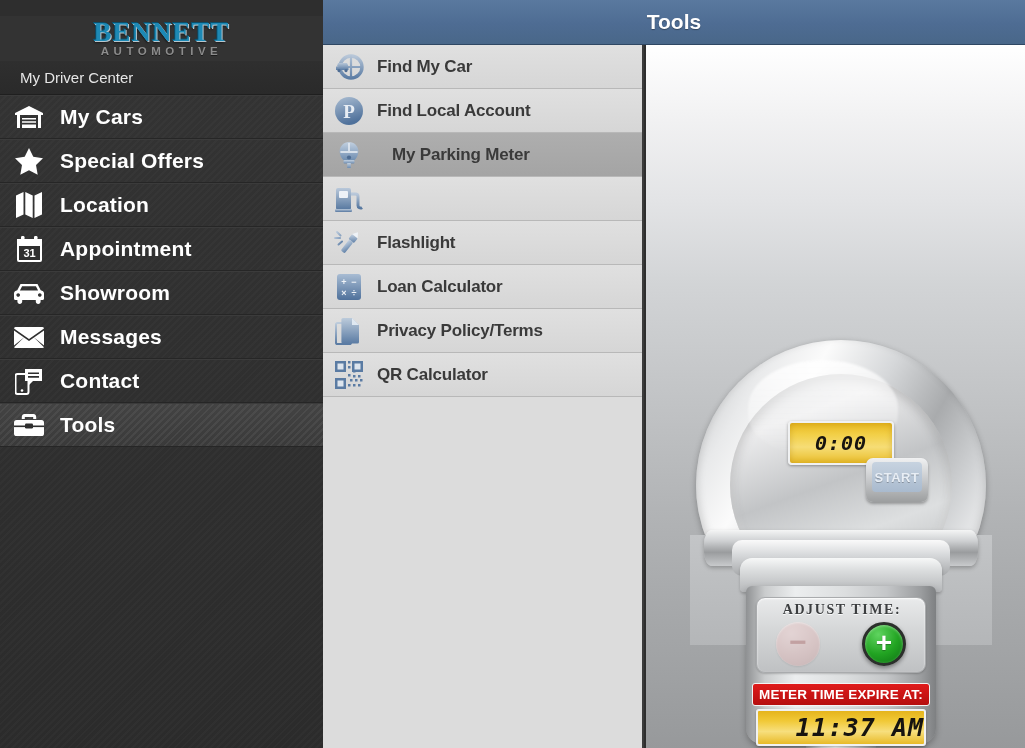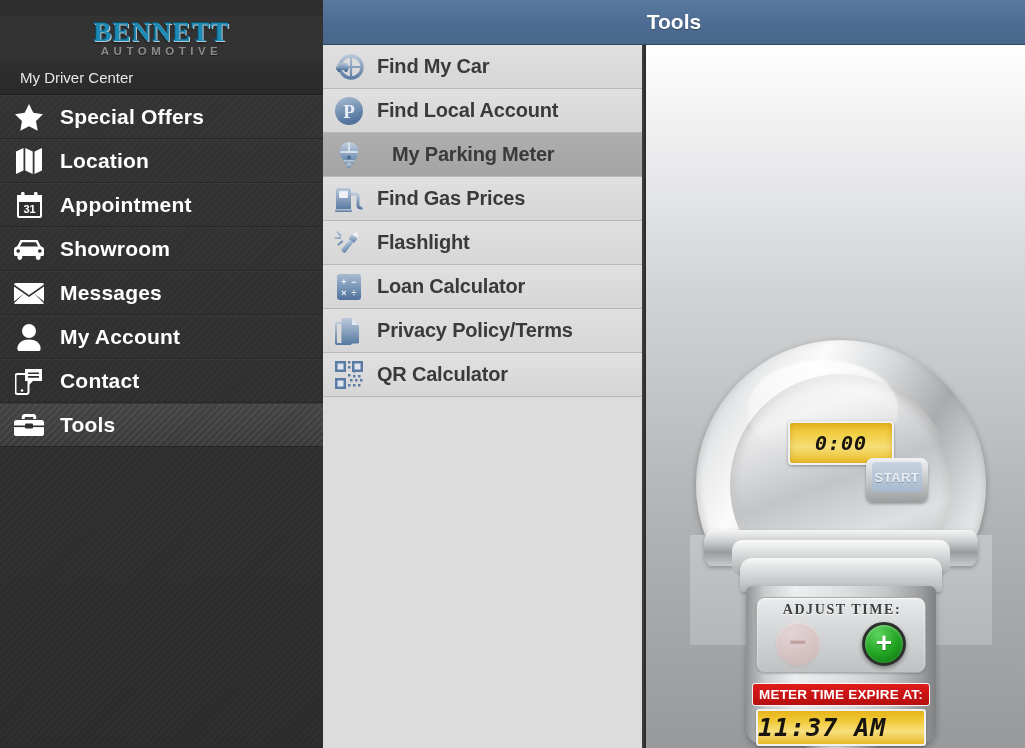--- a/index.html
+++ b/index.html
@@ -101,21 +101,21 @@
     height: 44px; display: flex; align-items: center;
     padding-left: 11px;
     border-bottom: 1px solid #b8b8b8;
     background: linear-gradient(180deg,#e0e0e0,#d6d6d6);
     cursor: default;
   }
   .tool-row.selected { background: linear-gradient(180deg,#aeaeae,#a4a4a4); gap: 15px; }
   .tool-ico { width: 30px; height: 30px; margin-right: 13px; flex: 0 0 30px;
               display:flex; align-items:center; justify-content:center; }
   .tool-label {
-    font-size: 20px; font-weight: bold; color: #3a3a3a;
+    font-size: 17px; font-weight: bold; color: #3a3a3a;
     letter-spacing: -.2px;
   }
 
   
   #content {
     position: absolute; left: 646px; top: 45px; width: 379px; height: 703px;
     background: linear-gradient(180deg,
         #ffffff 0%, #f2f2f3 10%, #e3e4e6 22%, #d2d4d6 34%,
         #c7c9cb 45%, #bcbec0 56%, #b2b4b6 66%, #a8aaac 78%,
         #9fa1a3 90%, #97999b 100%);
@@ -252,21 +252,21 @@
     background: linear-gradient(180deg,#e01b1b,#b50e0e);
     border: 1px solid #f3f3f3;
     display: flex; align-items: center; justify-content: center;
     color: #ffffff; font-size: 13.5px; font-weight: bold; letter-spacing: .2px;
   }
   .lcd-expire {
     position: absolute; left: 60px; top: 369px; width: 170px; height: 37px;
     border-radius: 3px;
     border: 2px solid #f0f1f2;
     background: linear-gradient(180deg,#e5b41c 0%, #f1c937 30%, #f7df7d 62%, #e8ba28 100%);
-    display: flex; align-items: center; justify-content: flex-start;
+    display: flex; align-items: center; justify-content: flex-end;
     box-shadow: 0 1px 3px rgba(0,0,0,.3);
   }
   .lcd-expire .lcd-digits { font-size: 25px; }
 </style>
 </head>
 <body>
 
 <div id="app">
 
   <div id="sidebar">
@@ -275,20 +275,28 @@
       <div id="logo-word">BENNETT</div>
       <div id="logo-sub">AUTOMOTIVE</div>
     </div>
 
     <div id="driver-center">
       <span>My Driver Center</span>
     </div>
 
     <div id="sidebar-list" style="position:absolute;left:0;top:79px;width:323px;">
 
+      <div class="side-row">
+        <span class="side-ico">
+          <svg width="30" height="24" viewBox="0 0 30 24">
+              <path fill="#fff" d="M15 1 1 8v2h2v13h24V10h2V8L15 1zm-9 9h18v13h-2v-2H8v2H6V10zm2 3v1.6h14V13H8zm0 3.2v1.6h14v-1.6H8zm0 3.2V21h14v-1.6H8z"></path>
+            </svg>
+        </span>
+        <span class="side-label">My Cars</span>
+      </div>
 
       <div class="side-row">
         <span class="side-ico">
           <svg width="28" height="27" viewBox="0 0 28 27">
               <path fill="#fff" d="M14 0l4.3 8.8 9.7 1.4-7 6.9 1.7 9.7L14 22.2 5.3 26.8 7 17.1 0 10.2l9.7-1.4z"></path>
             </svg>
         </span>
         <span class="side-label">Special Offers</span>
       </div>
 
@@ -328,29 +336,20 @@
         <span class="side-ico">
           <svg width="30" height="21" viewBox="0 0 30 21">
             <rect x="0" y="0" width="30" height="21" rx="1.5" fill="#fff"></rect>
             <path d="M0 1.4 15 12 30 1.4v2L15 14 0 3.4z" fill="#2f2f2f"></path>
             <path d="M0 20.2 10.5 10 0 18.4zM30 20.2 19.5 10 30 18.4z" fill="#2f2f2f"></path>
           </svg>
         </span>
         <span class="side-label">Messages</span>
       </div>
 
-      <div class="side-row">
-        <span class="side-ico">
-          <svg width="24" height="27" viewBox="0 0 24 27">
-              <circle cx="12" cy="7" r="7" fill="#fff"></circle>
-              <path fill="#fff" d="M12 15.5c6.3 0 11.2 3.4 11.6 8.3.1 1.6-.4 3.2-1.6 3.2H2c-1.2 0-1.7-1.6-1.6-3.2C.8 18.9 5.7 15.5 12 15.5z"></path>
-            </svg>
-        </span>
-        <span class="side-label">My Account</span>
-      </div>
 
       <div class="side-row">
         <span class="side-ico">
           <svg width="28" height="27" viewBox="0 0 28 27">
             <rect x="0.5" y="6" width="13" height="20" rx="2" fill="none" stroke="#fff" stroke-width="2"></rect>
             <circle cx="7" cy="22.5" r="1.3" fill="#fff"></circle>
             <path fill="#fff" d="M10 1h17v12H18l-4 4v-4h-4z"></path>
             <path fill="#2f2f2f" d="M13 4.5h11v1.6H13zm0 3.6h11v1.6H13z"></path>
           </svg>
         </span>
@@ -441,21 +440,20 @@
             <stop offset="0" stop-color="#b9c8da"></stop>
                 <stop offset="1" stop-color="#56779f"></stop>
               </linearGradient>
             </defs>
           <rect x="2" y="4" width="15" height="22" rx="2" fill="url(#bg4)"></rect>
           <rect x="5" y="7" width="9" height="7" rx="1" fill="#eef2f7"></rect>
           <rect x="1" y="25" width="17" height="3" rx="1" fill="url(#bg4)"></rect>
           <path d="M17 10h4.5a2.5 2.5 0 0 1 2.5 2.5v9a2.5 2.5 0 0 0 4 2" fill="none" stroke="url(#bg4)" stroke-width="3"></path>
         </svg>
       </span>
-      <span class="tool-label">Find Gas Prices</span>
     </div>
 
     <div class="tool-row">
       <span class="tool-ico">
         <svg width="30" height="30" viewBox="0 0 30 30">
           <defs>
               <linearGradient id="bg5" x1="0" y1="0" x2="1" y2="1">
             <stop offset="0" stop-color="#c6d3e2"></stop>
                 <stop offset="1" stop-color="#5d7ea6"></stop>
               </linearGradient>

